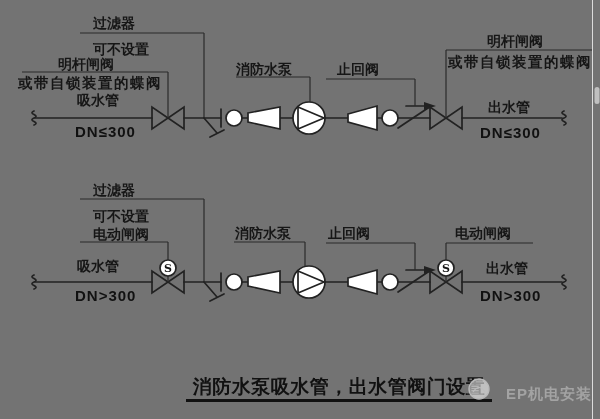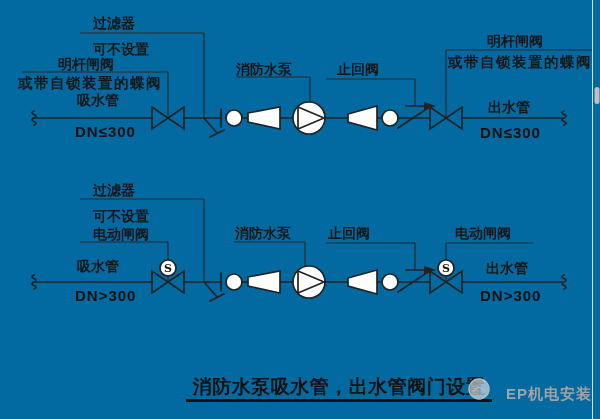--- a/index.html
+++ b/index.html
@@ -1,16 +1,16 @@
 <!DOCTYPE html>
 <html><head>
 <meta charset="utf-8">
 <style>
   html,body{margin:0;padding:0;background:#fff;}
-  .stage{position:relative;width:600px;height:419px;background:#0369a1;overflow:hidden;
+  .stage{position:relative;width:600px;height:419px;background:#737373;overflow:hidden;
          font-family:"Liberation Sans",sans-serif;}
   svg{display:block}
   
   .pl{stroke:#222;stroke-width:1.7;fill:none;stroke-linecap:round}
   .ll{stroke:#2b2b2b;stroke-width:1.2;fill:none}
   .sym{fill:#fff;stroke:#222;stroke-width:1.7}
   .symn{fill:none;stroke:#222;stroke-width:1.7}
   .arrow{fill:#222;stroke:none}
   
   .t14{font:bold 14px "Liberation Sans",sans-serif;fill:#161616}

